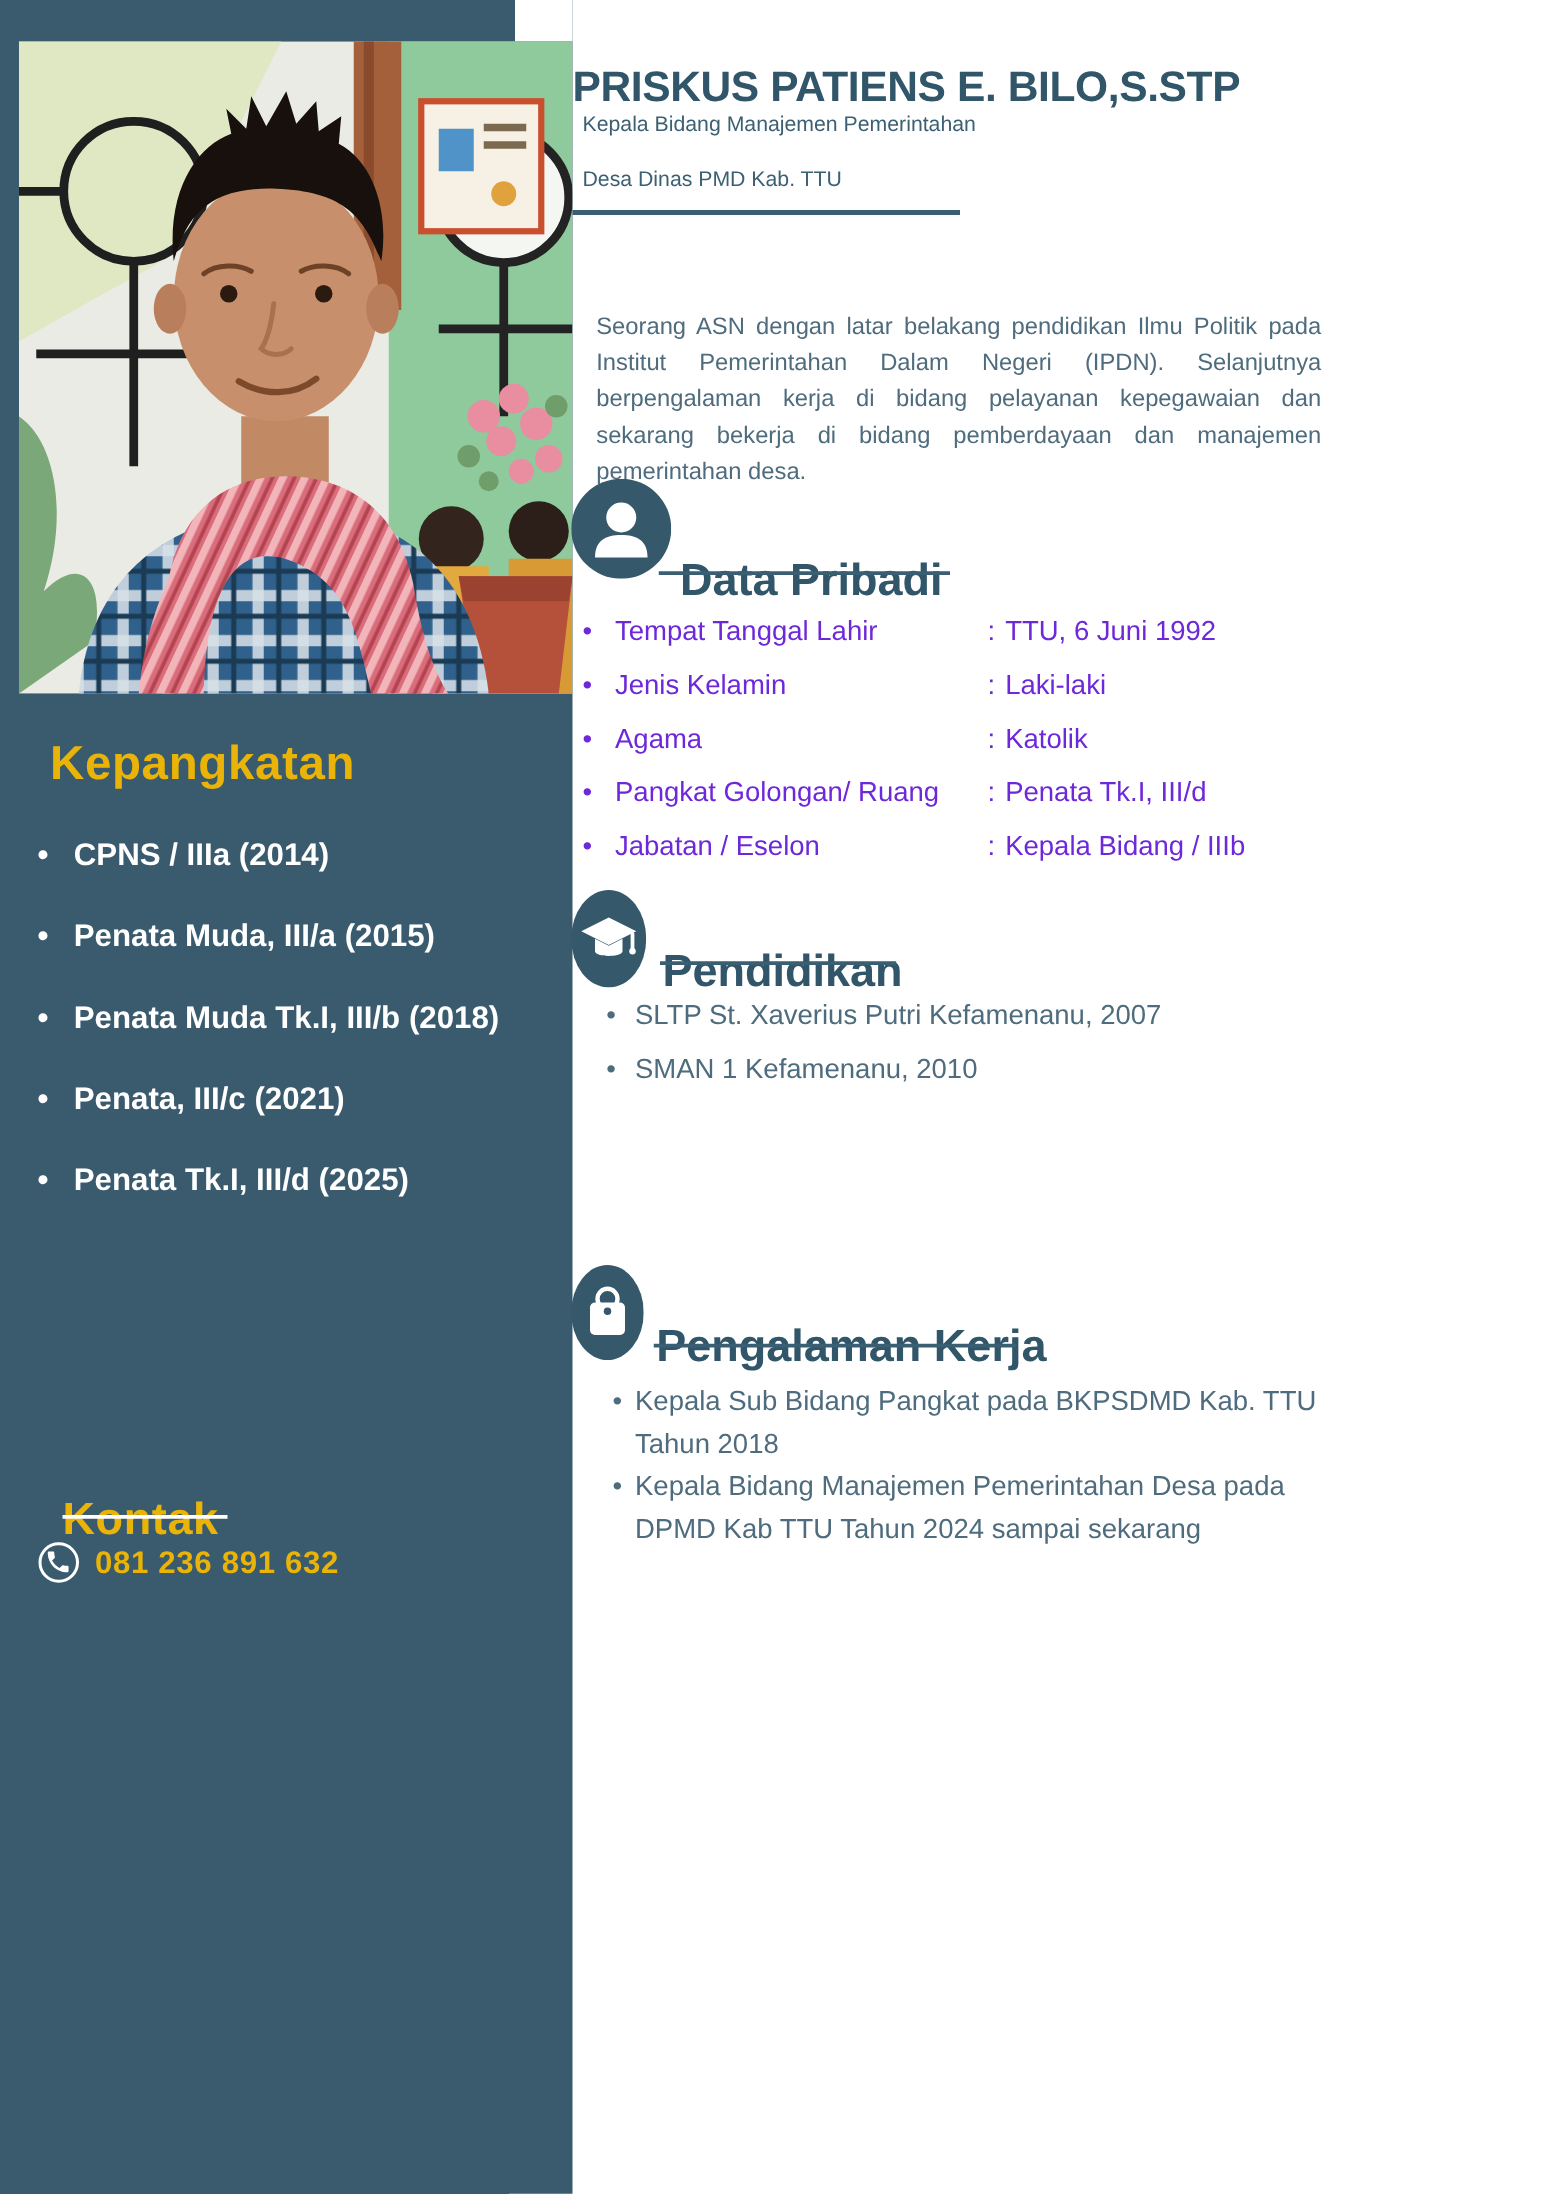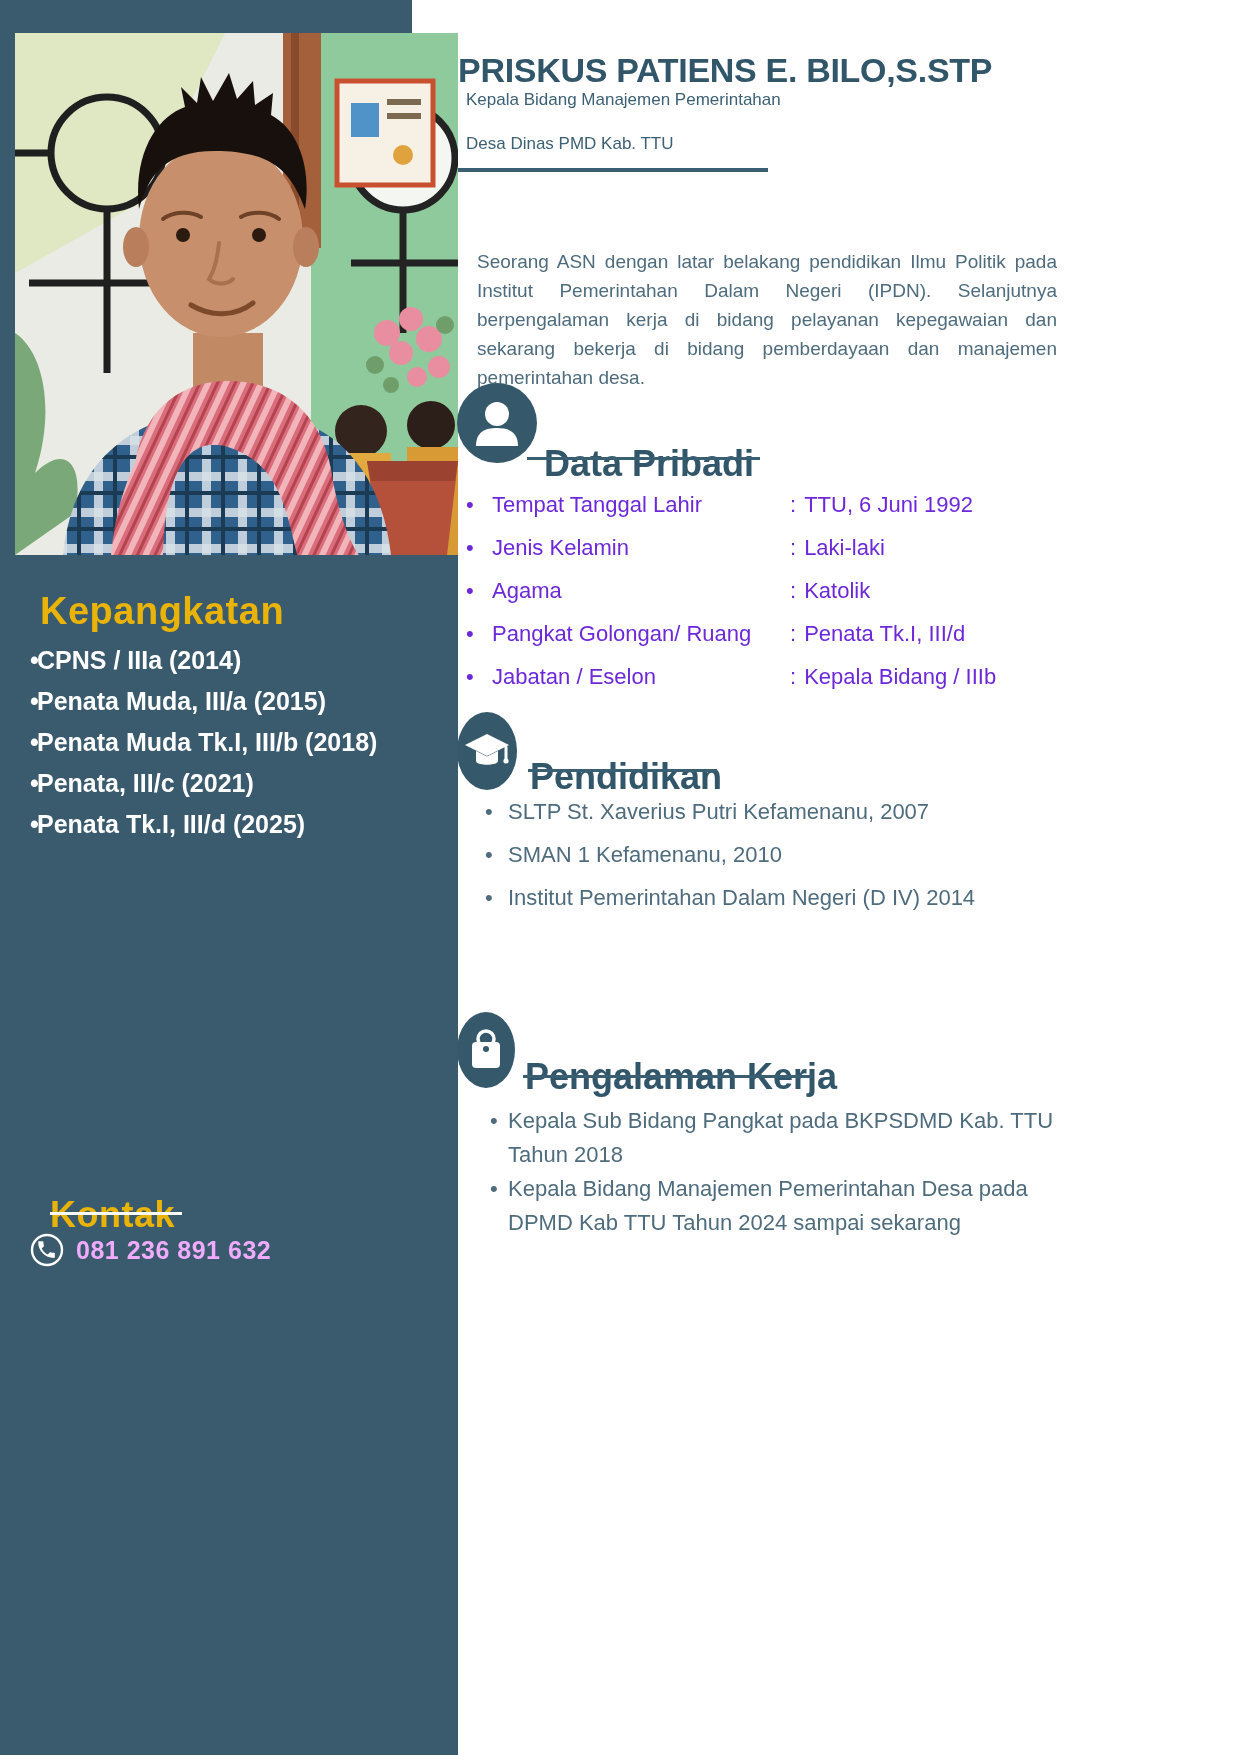--- a/index.html
+++ b/index.html
@@ -9,26 +9,26 @@
   }
   
   .sidebar{position:absolute;left:0;top:0;width:458px;height:1755px;background:#3a5a6e;}
   .sidebar-notch{position:absolute;left:412px;top:0;width:46px;height:33px;background:#ffffff;}
   .photo{position:absolute;left:15px;top:33px;width:443px;height:522px;overflow:hidden;}
   .side-heading{position:absolute;color:#eab308;font-weight:800;letter-spacing:.5px;}
   .kepangkatan-heading{left:40px;top:558px;font-size:38px;}
   .side-list{position:absolute;left:0;top:640px;margin:0;padding:0;list-style:none;width:458px;}
   .side-list li{
     position:relative;height:41px;line-height:41px;color:#ffffff;
-    font-size:25px;font-weight:700;padding-left:37px;white-space:nowrap;
+    font-size:25px;font-weight:700;padding-left:59px;white-space:nowrap;margin-top:24px;
   }
   .side-list li::before{content:"•";position:absolute;left:30px;font-size:25px;}
   .kontak-heading{left:50px;top:1164px;font-size:36px;}
   .kontak-underline{position:absolute;left:50px;top:1212px;width:132px;height:3px;background:#ffffff;}
-  .phone-row{position:absolute;left:30px;top:1233px;display:flex;align-items:center;gap:12px;color:#f0abfc;}
+  .phone-row{position:absolute;left:30px;top:1233px;display:flex;align-items:center;gap:12px;color:#eab308;}
   .phone-circle{width:34px;height:34px;flex:0 0 34px;}
   .phone-number{font-size:25px;font-weight:700;letter-spacing:.5px;}
   
   .main{position:absolute;left:458px;top:0;width:783px;height:1755px;}
   .name{
     position:absolute;left:0;top:28px;width:770px;color:#315669;
     font-size:34px;font-weight:800;letter-spacing:-0.3px;white-space:nowrap;
   }
   .jobtitle{position:absolute;left:8px;top:78px;color:#3c607392;color:#3c6073;font-size:17px;line-height:44px;}
   .title-underline{position:absolute;left:0;top:168px;width:310px;height:4px;background:#3a5f73;}
@@ -238,21 +238,20 @@
       <path d="M30,22 L52,33 L30,44 L8,33 Z" fill="#ffffff"></path>
       <path d="M19,39 L19,49 C19,54 41,54 41,49 L41,39 L30,44.5 Z" fill="#ffffff"></path>
       <path d="M49,35 L49,47" stroke="#ffffff" stroke-width="3" stroke-linecap="round"></path>
       <circle cx="49" cy="49" r="2.6" fill="#ffffff"></circle>
     </svg>
     <h2 class="sec-heading">Pendidikan</h2>
     <div class="sec-underline"></div>
     <ul class="sec-list">
       <li>SLTP St. Xaverius Putri Kefamenanu, 2007</li>
       <li>SMAN 1 Kefamenanu, 2010</li>
-      <li>Institut Pemerintahan Dalam Negeri (D IV) 2014</li>
     </ul>
   </section>
 
   <section class="section experience">
     <svg class="sec-icon" width="58" height="76" viewBox="0 0 58 76">
       <ellipse cx="29" cy="38" rx="29" ry="38" fill="#35596b"></ellipse>
       <circle cx="29" cy="27" r="8" fill="none" stroke="#ffffff" stroke-width="3.5"></circle>
       <rect x="15" y="30" width="28" height="26" rx="4" fill="#ffffff"></rect>
       <circle cx="29" cy="37" r="3" fill="#35596b"></circle>
     </svg>

